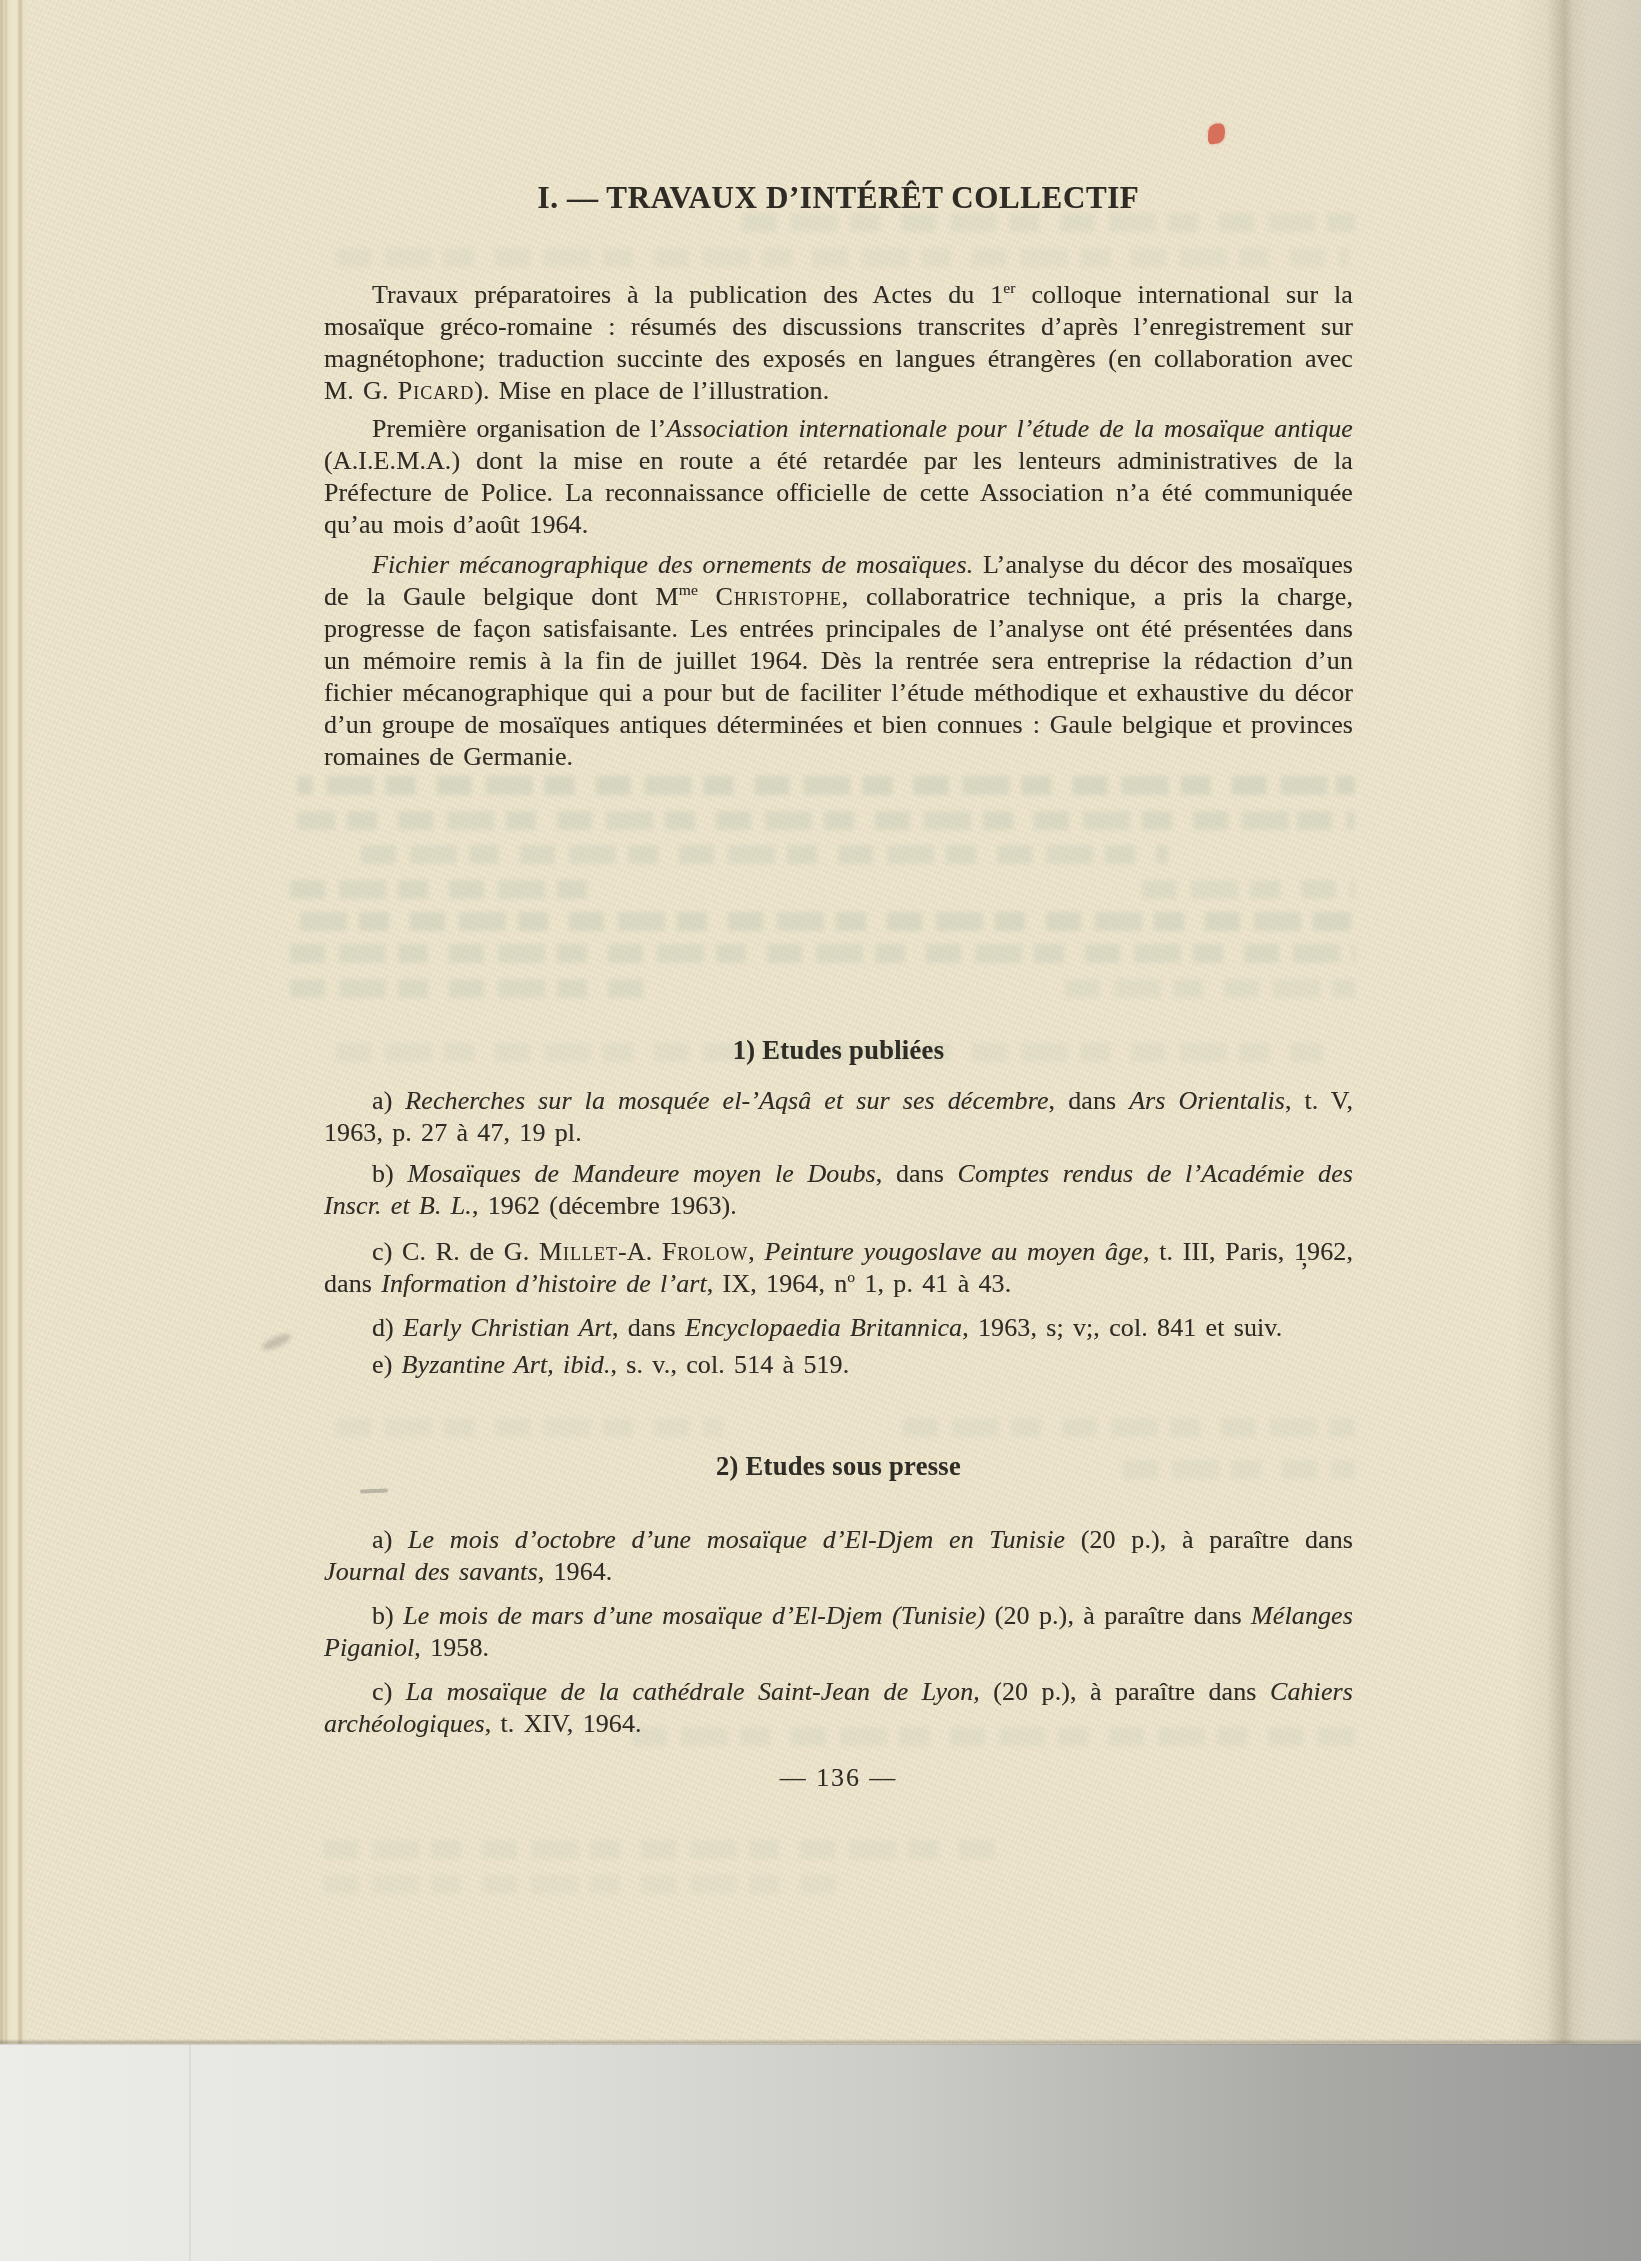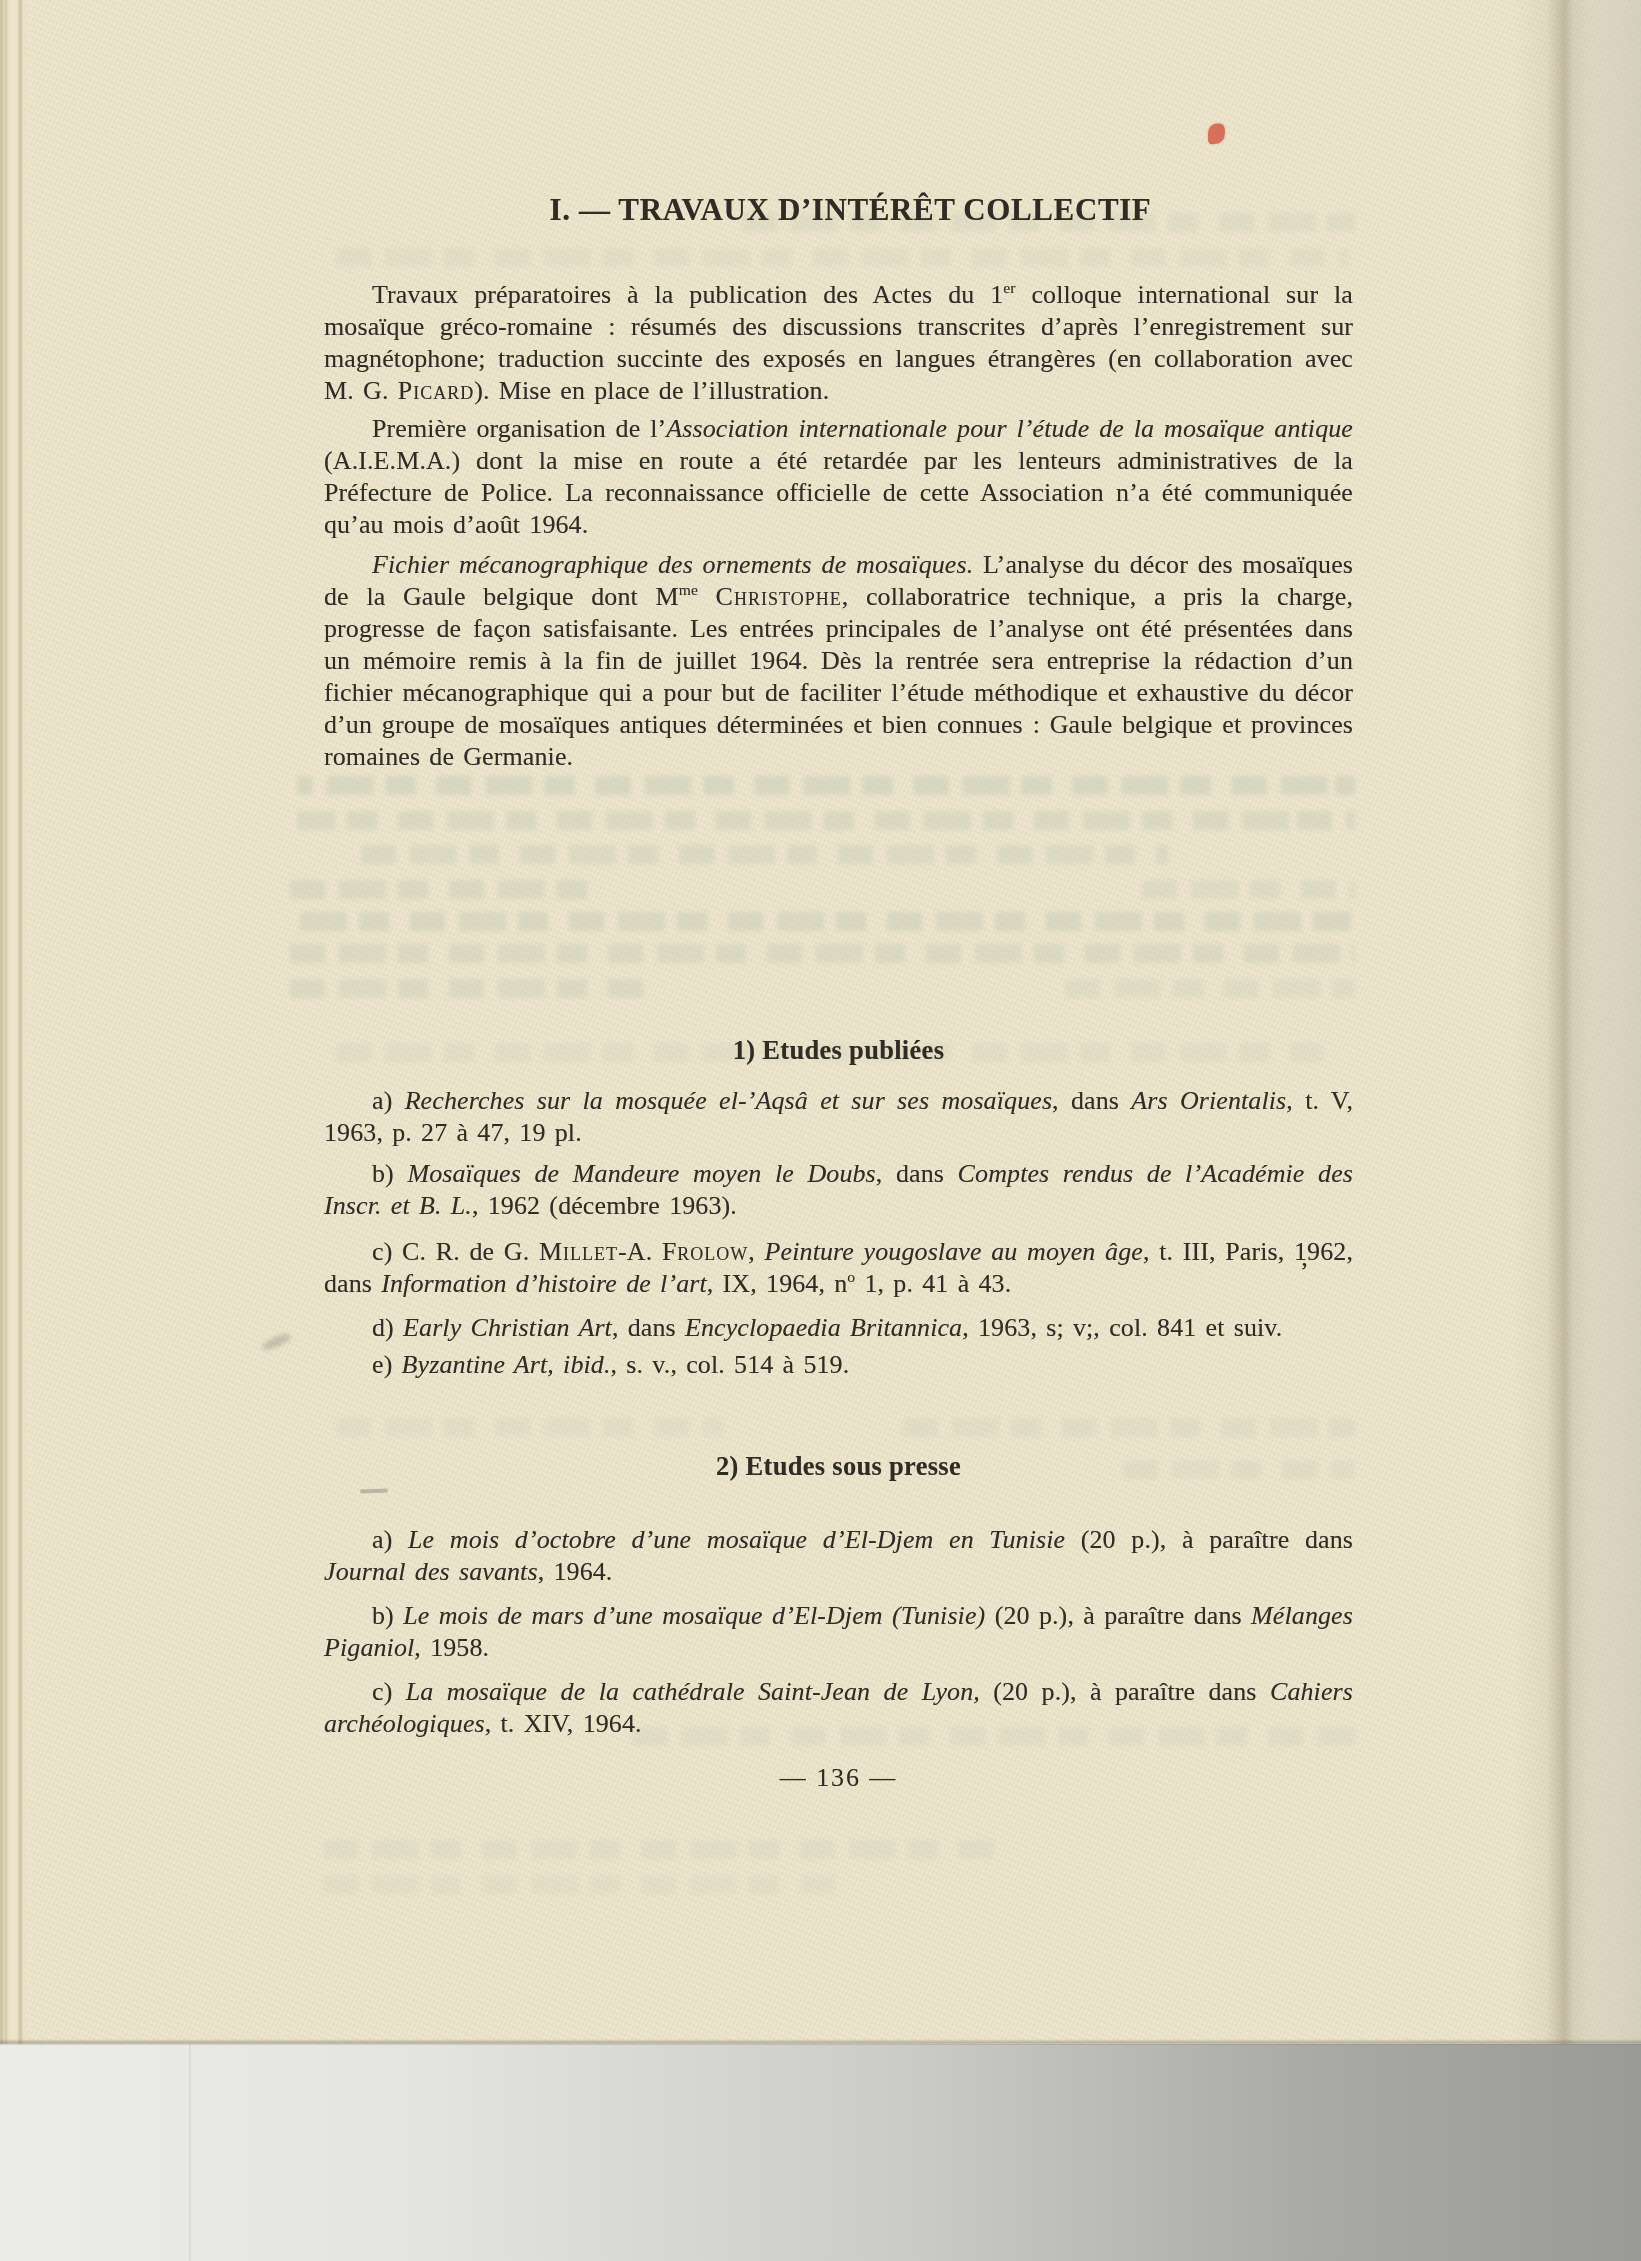--- a/index.html
+++ b/index.html
@@ -38,21 +38,21 @@
         border-radius:62% 38% 55% 45% / 45% 58% 42% 55%;transform:rotate(14deg);opacity:.88;
         box-shadow:0 0 3.2px rgba(213,96,76,.45), -2.6px 5.2px 0 -3.9px #cf5a46;}
   .smudge{position:absolute;left:261px;top:1337px;width:31px;height:10.3px;background:rgba(118,116,108,.32);
         filter:blur(1.9px);transform:rotate(-24deg);border-radius:50%;}
   .dash-mark{position:absolute;left:360px;top:1489px;width:28px;height:3.9px;background:rgba(108,108,102,.38);
         filter:blur(0.6px);border-radius:1.9px;transform:rotate(-2deg);}
 
   
   .content{position:absolute;left:324px;top:0;width:1029px;height:2044px;color:#2f2c26;}
   .content *{text-shadow:0 0 0.6px rgba(47,44,38,.35);}
-  .h-main{position:absolute;left:0;width:100%;margin:12px;text-align:center;
+  .h-main{position:absolute;left:0;width:100%;margin:0;text-align:center;
         font-size:31px;line-height:32px;font-weight:bold;letter-spacing:0.6px;}
   .h-sub{position:absolute;left:0;width:100%;margin:0;text-align:center;
         font-size:26.5px;line-height:31px;font-weight:bold;letter-spacing:0.3px;}
   .para{position:absolute;left:0;width:100%;margin:0;font-size:26px;line-height:32px;
         text-align:justify;text-indent:48px;letter-spacing:0.1px;word-spacing:2.6px;}
   .seg-i{font-style:italic;}
   .seg-sc{font-variant:small-caps;letter-spacing:1px;}
   .seg-sup{vertical-align:super;font-size:60%;line-height:0;}
   .pagenum{position:absolute;left:0;top:1763px;width:100%;margin:0;text-align:center;
         font-size:26px;letter-spacing:1.9px;}
@@ -97,21 +97,21 @@
 
       <p class="para" style="top:279px;"><span class="seg-n">Travaux préparatoires à la publication des Actes du 1</span><span class="seg-sup">er</span><span class="seg-n"> colloque international sur la mosaïque gréco-romaine : résumés des discussions transcrites d’après l’enregistrement sur magnétophone;  traduction succinte des exposés en langues étrangères (en collaboration avec M. G. </span><span class="seg-sc">Picard</span><span class="seg-n">). Mise en place de l’illustration.</span></p>
 
       <p class="para" style="top:413px;"><span class="seg-n">Première organisation de l’</span><span class="seg-i">Association internationale pour l’étude de la mosaïque antique</span><span class="seg-n"> (A.I.E.M.A.) dont la mise en route a été retardée par les lenteurs administratives de la Préfecture de Police. La reconnaissance officielle de cette Association n’a été communiquée qu’au mois d’août 1964.</span></p>
 
       <p class="para" style="top:549px;"><span class="seg-i">Fichier mécanographique des ornements de mosaïques.</span><span class="seg-n"> L’analyse du décor des mosaïques de la Gaule belgique dont M</span><span class="seg-sup">me</span><span class="seg-n"> </span><span class="seg-sc">Christophe</span><span class="seg-n">, collaboratrice technique, a pris la charge, progresse de façon satisfaisante. Les entrées principales de l’analyse ont été présentées dans un mémoire remis à la fin de juillet 1964. Dès la rentrée sera entreprise la rédaction d’un fichier mécanographique qui a pour but de faciliter l’étude méthodique et exhaustive du décor d’un groupe de mosaïques antiques déterminées et bien connues : Gaule belgique et provinces romaines de Germanie.</span></p>
 
 
       <h2 class="h-sub" style="top:1035px;">1) Etudes publiées</h2>
 
-      <p class="para" style="top:1085px;"><span class="seg-n">a) </span><span class="seg-i">Recherches sur la mosquée el-’Aqsâ et sur ses mosaïques</span><span class="seg-n">, dans </span><span class="seg-i">Ars Orientalis</span><span class="seg-n">, t. V, 1963, p. 27 à 47, 19 pl.</span></p>
+      <p class="para" style="top:1085px;"><span class="seg-n">a) </span><span class="seg-i">Recherches sur la mosquée el-’Aqsâ et sur ses décembre</span><span class="seg-n">, dans </span><span class="seg-i">Ars Orientalis</span><span class="seg-n">, t. V, 1963, p. 27 à 47, 19 pl.</span></p>
       <p class="para" style="top:1158px;"><span class="seg-n">b) </span><span class="seg-i">Mosaïques de Mandeure moyen le Doubs</span><span class="seg-n">, dans </span><span class="seg-i">Comptes rendus de l’Académie des Inscr. et B. L.</span><span class="seg-n">, 1962 (décembre 1963).</span></p>
       <p class="para" style="top:1236px;"><span class="seg-n">c) C. R. de G. </span><span class="seg-sc">Millet</span><span class="seg-n">-A. </span><span class="seg-sc">Frolow</span><span class="seg-n">, </span><span class="seg-i">Peinture yougoslave au moyen âge</span><span class="seg-n">, t. III, Paris, 1962, dans </span><span class="seg-i">Information d’histoire de l’art</span><span class="seg-n">, IX, 1964, n</span><span class="seg-sup">o</span><span class="seg-n"> 1, p. 41 à 43.</span></p>
       <p class="para" style="top:1312px;"><span class="seg-n">d) </span><span class="seg-i">Early Christian Art</span><span class="seg-n">, dans </span><span class="seg-i">Encyclopaedia Britannica</span><span class="seg-n">, 1963, s; v;, col. 841 et suiv.</span></p>
       <p class="para" style="top:1349px;"><span class="seg-n">e) </span><span class="seg-i">Byzantine Art, ibid.</span><span class="seg-n">, s. v., col. 514 à 519.</span></p>
 
       <span class="stray">’</span>
 
       <h2 class="h-sub" style="top:1451px;">2) Etudes sous presse</h2>
 
       <p class="para" style="top:1524px;"><span class="seg-n">a) </span><span class="seg-i">Le mois d’octobre d’une mosaïque d’El-Djem en Tunisie</span><span class="seg-n"> (20 p.), à paraître dans </span><span class="seg-i">Journal des savants</span><span class="seg-n">, 1964.</span></p>

